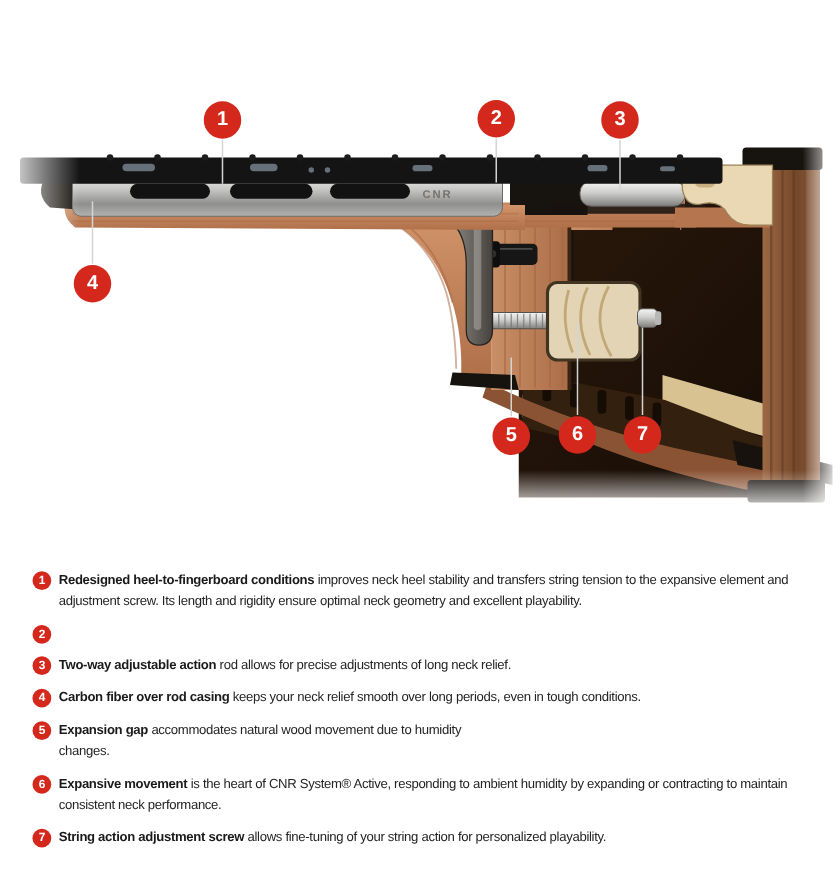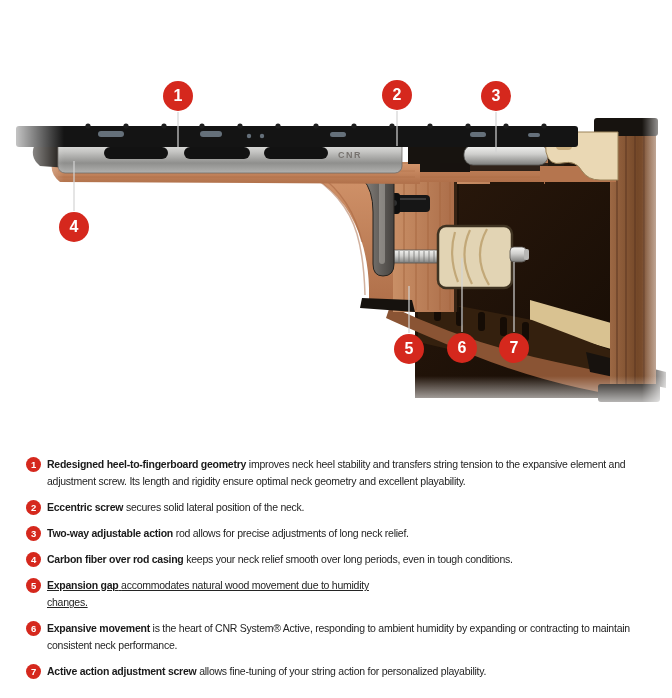--- a/index.html
+++ b/index.html
@@ -19,21 +19,21 @@
     display:flex;align-items:flex-start;margin-bottom:9px;
     font-size:10.5px;line-height:17px;letter-spacing:-0.25px;color:#242424;
   }
   .legend-item .bullet{
     flex:0 0 auto;width:15px;height:15px;border-radius:50%;
     background:#d5281d;color:#fff;display:flex;align-items:center;justify-content:center;
     font-size:9.5px;font-weight:700;margin:1px 6px 0 0;line-height:1;
   }
   .legend-item .txt{max-width:600px;}
   .legend-item .txt b{font-weight:700;color:#1a1a1a;}
-  .legend-item.narrow .txt{max-width:345px;text-decoration:underline;}
+  .legend-item.narrow .txt{max-width:345px;}
 </style>
 </head>
 <body>
 
 <div class="stage">
 
   <div class="photo">
     <svg width="672" height="440" viewBox="0 0 672 440">
       <defs>
         <linearGradient id="gMetal" x1="0" y1="0" x2="0" y2="1">
@@ -238,41 +238,40 @@
     <div class="badge" style="left:481px;top:81px;">3</div>
     <div class="badge" style="left:59px;top:212px;">4</div>
     <div class="badge" style="left:394px;top:334px;">5</div>
     <div class="badge" style="left:447px;top:333px;">6</div>
     <div class="badge" style="left:499px;top:333px;">7</div>
   </div>
 
   <div class="legend">
     <div class="legend-item">
       <span class="bullet">1</span>
-      <span class="txt"><b>Redesigned heel-to-fingerboard geometry</b> <span>improves neck heel stability and transfers string tension to the expansive element and adjustment screw. Its length and rigidity ensure optimal neck geometry and excellent playability.</span></span>
+      <span class="txt"><b>Redesigned heel-to-fingerboard conditions</b> <span>improves neck heel stability and transfers string tension to the expansive element and adjustment screw. Its length and rigidity ensure optimal neck geometry and excellent playability.</span></span>
     </div>
     <div class="legend-item">
       <span class="bullet">2</span>
-      <span class="txt"><b>Eccentric screw</b> <span>secures solid lateral position of the neck.</span></span>
     </div>
     <div class="legend-item">
       <span class="bullet">3</span>
       <span class="txt"><b>Two-way adjustable action</b> <span>rod allows for precise adjustments of long neck relief.</span></span>
     </div>
     <div class="legend-item">
       <span class="bullet">4</span>
       <span class="txt"><b>Carbon fiber over rod casing</b> <span>keeps your neck relief smooth over long periods, even in tough conditions.</span></span>
     </div>
     <div class="legend-item narrow">
       <span class="bullet">5</span>
       <span class="txt"><b>Expansion gap</b> <span>accommodates natural wood movement due to humidity changes.</span></span>
     </div>
     <div class="legend-item">
       <span class="bullet">6</span>
       <span class="txt"><b>Expansive movement</b> <span>is the heart of CNR System® Active, responding to ambient humidity by expanding or contracting to maintain consistent neck performance.</span></span>
     </div>
     <div class="legend-item">
       <span class="bullet">7</span>
-      <span class="txt"><b>Active action adjustment screw</b> <span>allows fine-tuning of your string action for personalized playability.</span></span>
+      <span class="txt"><b>String action adjustment screw</b> <span>allows fine-tuning of your string action for personalized playability.</span></span>
     </div>
   </div>
 
 </div>
 
 </body></html>

